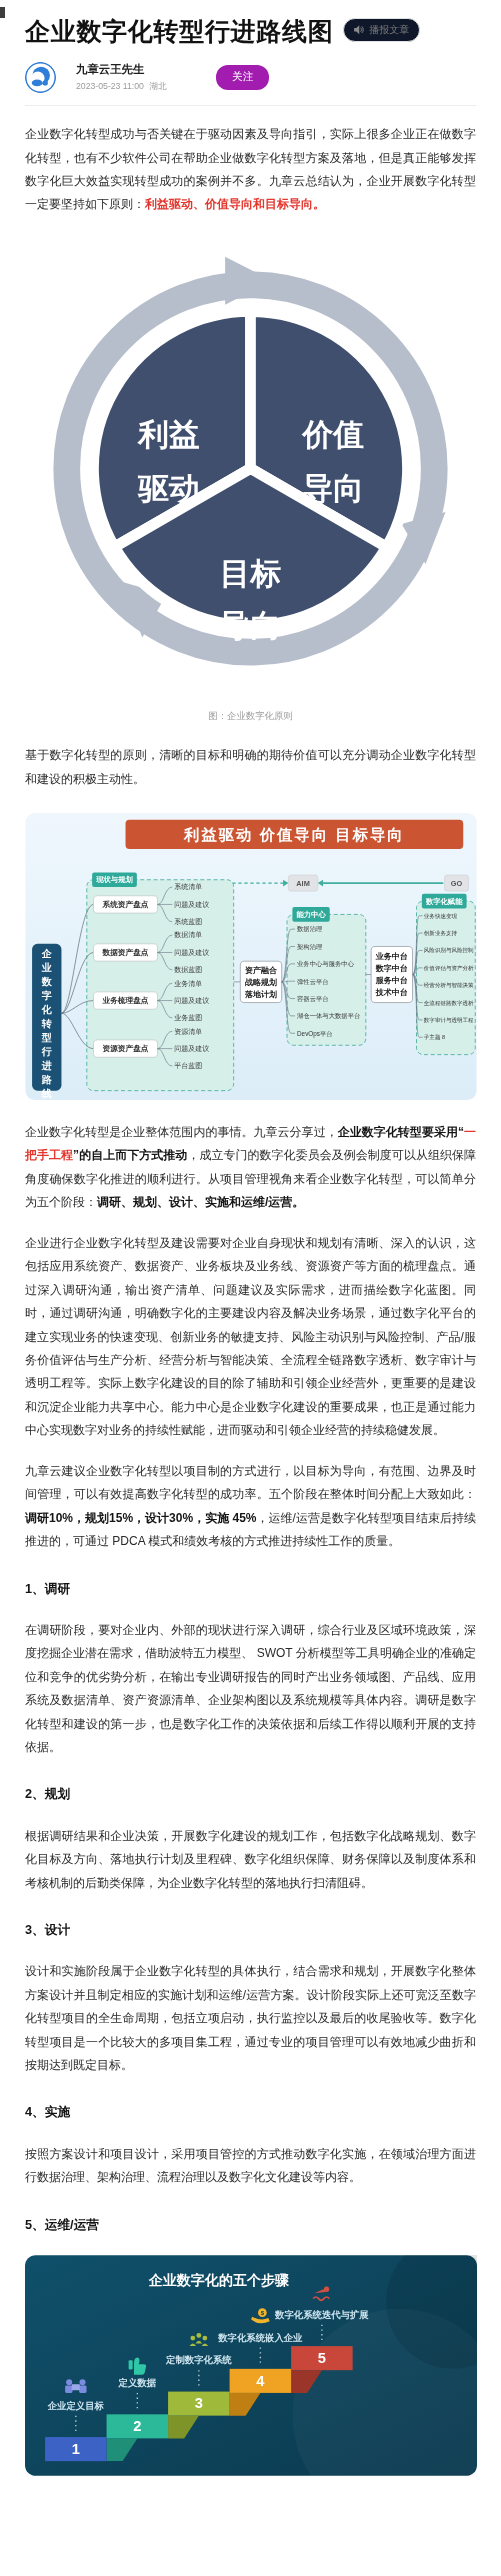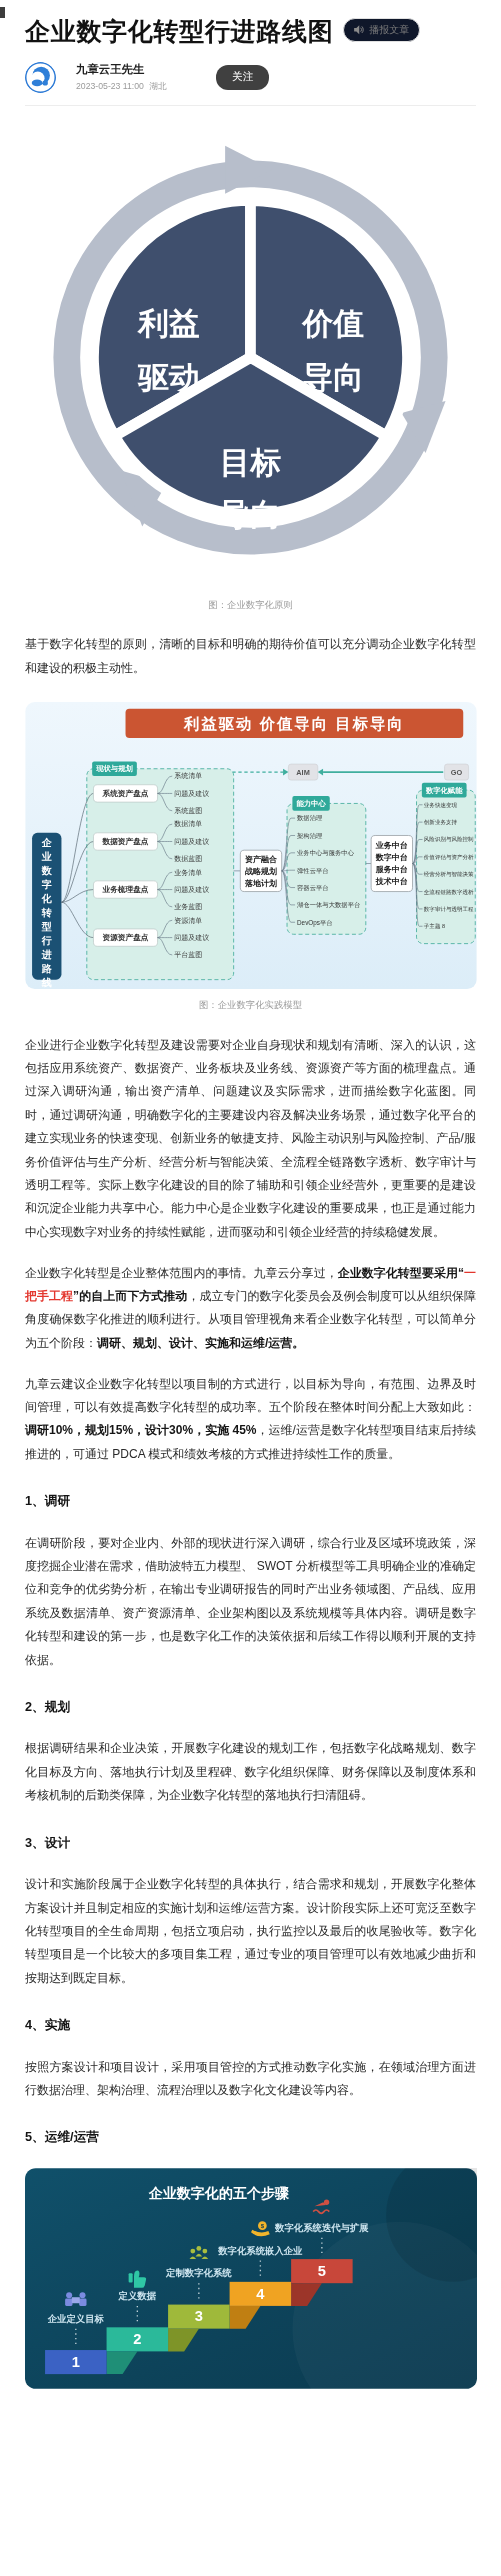--- a/index.html
+++ b/index.html
@@ -9,21 +9,21 @@
   article{padding:8px 25px 27px;}
   h1.title{font-size:25px;line-height:1.35;color:#121212;font-weight:700;margin:6.7px 0 13.4px;letter-spacing:0.7px;}
   .listen-pill{display:inline-flex;align-items:center;gap:4.7px;border:0.7px solid #e1e1e1;border-radius:12.7px;
     padding:4.7px 9.4px;font-size:10px;color:#7a7a7a;font-weight:400;margin-left:9.4px;vertical-align:4px;background:#0f172a;cursor:pointer;letter-spacing:0;}
   .author-row{display:flex;align-items:center;margin-top:2.7px;gap:12px;}
   .avatar{width:31px;height:31px;border-radius:50%;flex:0 0 31px;cursor:pointer;}
   .a-meta{margin-left:8px;width:128px;}
   .a-name{font-size:11.4px;font-weight:700;color:#1f1f1f;cursor:pointer;}
   .a-sub{font-size:8.7px;color:#9b9b9b;margin-top:4px;}
   .a-sub .loc{margin-left:5.3px;}
-  .follow-btn{background:#404040;color:#fff;border:none;border-radius:12px;font-size:10.7px;
+  .follow-btn{background:#a21caf;color:#fff;border:none;border-radius:12px;font-size:10.7px;
     padding:5.3px 16px;cursor:pointer;font-family:inherit;}
   .divider{border-bottom:0.7px solid #ededed;margin:12px 0 1.3px;}
   p.body{font-size:12px;line-height:23.4px;color:#2a2a2a;margin:17.4px 0;text-align:justify;}
   p.body .b{font-weight:700;color:#151515;}
   p.body .rb{font-weight:700;color:#e3372e;}
   h2.sec{font-size:12.7px;color:#141414;font-weight:700;margin:27px 0 21.4px;}
   figure{margin:21.4px 0;}
   .fig-caption{text-align:center;font-size:9.4px;color:#9b9b9b;margin-top:10.7px;}
   .fig1-wrap{width:401px;margin:0 auto;}
   svg{display:block;}
@@ -54,20 +54,21 @@
       </svg>
       <div class="a-meta">
         <div class="a-name">九章云王先生</div>
         <div class="a-sub"><span>2023-05-23 11:00</span><span class="loc">湖北</span></div>
       </div>
       <button class="follow-btn">关注</button>
     </div>
 
     <div class="divider"></div>
 
+    <p class="body"><span>企业数字化转型成功与否关键在于驱动因素及导向指引，实际上很多企业正在做数字化转型，也有不少软件公司在帮助企业做数字化转型方案及落地，但是真正能够发挥数字化巨大效益实现转型成功的案例并不多。九章云总结认为，企业开展数字化转型一定要坚持如下原则：</span><span class="rb">利益驱动、价值导向和目标导向。</span></p>
 
     <figure>
       <div class="fig1-wrap">
         <svg viewBox="0 0 600 690" width="401" height="461">
 
           <circle cx="300" cy="345" r="275" fill="none" stroke="#b7becb" stroke-width="40"></circle>
           <polygon points="262,28 262,100 332,64" fill="#b7becb"></polygon>
           <polygon points="526,428 592,410 562,488" fill="#b7becb"></polygon>
           <polygon points="106,514 174,534 138,598" fill="#b7becb"></polygon>
 
@@ -217,25 +218,24 @@
           <path d="M580,242 C588,242 584,284 590,284" fill="none" stroke="#6b7b8a" stroke-width="1"></path>
           <line x1="590" y1="284" x2="595" y2="284" stroke="#6b7b8a" stroke-width="1"></line>
           <text x="597" y="287" font-size="8.3" fill="#333" font-family="'Liberation Sans','DejaVu Sans',sans-serif">全流程链路数字透析</text>
           <path d="M580,242 C588,242 584,310 590,310" fill="none" stroke="#6b7b8a" stroke-width="1"></path>
           <line x1="590" y1="310" x2="595" y2="310" stroke="#6b7b8a" stroke-width="1"></line>
           <text x="597" y="313" font-size="8.3" fill="#333" font-family="'Liberation Sans','DejaVu Sans',sans-serif">数字审计与透明工程</text>
           <path d="M580,242 C588,242 584,336 590,336" fill="none" stroke="#6b7b8a" stroke-width="1"></path>
           <line x1="590" y1="336" x2="595" y2="336" stroke="#6b7b8a" stroke-width="1"></line>
           <text x="597" y="339" font-size="8.3" fill="#333" font-family="'Liberation Sans','DejaVu Sans',sans-serif">子主题 8</text>
         </svg>
-      <figcaption class="fig-caption">图：企业数字化实践模型</figcaption>
     </figure>
 
+    <p class="body"><span>企业数字化转型是企业整体范围内的事情。九章云分享过，</span><span class="b">企业数字化转型要采用“</span><span class="rb">一把手工程</span><span class="b">”的自上而下方式推动</span><span>，成立专门的数字化委员会及例会制度可以从组织保障角度确保数字化推进的顺利进行。从项目管理视角来看企业数字化转型，可以简单分为五个阶段：</span><span class="b">调研、规划、设计、实施和运维/运营。</span></p>
     <p class="body"><span>企业进行企业数字化转型及建设需要对企业自身现状和规划有清晰、深入的认识，这包括应用系统资产、数据资产、业务板块及业务线、资源资产等方面的梳理盘点。通过深入调研沟通，输出资产清单、问题建议及实际需求，进而描绘数字化蓝图。同时，通过调研沟通，明确数字化的主要建设内容及解决业务场景，通过数字化平台的建立实现业务的快速变现、创新业务的敏捷支持、风险主动识别与风险控制、产品/服务价值评估与生产分析、经营分析与智能决策、全流程全链路数字透析、数字审计与透明工程等。实际上数字化建设的目的除了辅助和引领企业经营外，更重要的是建设和沉淀企业能力共享中心。能力中心是企业数字化建设的重要成果，也正是通过能力中心实现数字对业务的持续性赋能，进而驱动和引领企业经营的持续稳健发展。</span></p>
-    <p class="body"><span>企业数字化转型是企业整体范围内的事情。九章云分享过，</span><span class="b">企业数字化转型要采用“</span><span class="rb">一把手工程</span><span class="b">”的自上而下方式推动</span><span>，成立专门的数字化委员会及例会制度可以从组织保障角度确保数字化推进的顺利进行。从项目管理视角来看企业数字化转型，可以简单分为五个阶段：</span><span class="b">调研、规划、设计、实施和运维/运营。</span></p>
     <p class="body"><span>九章云建议企业数字化转型以项目制的方式进行，以目标为导向，有范围、边界及时间管理，可以有效提高数字化转型的成功率。五个阶段在整体时间分配上大致如此：</span><span class="b">调研10%，规划15%，设计30%，实施 45%</span><span>，运维/运营是数字化转型项目结束后持续推进的，可通过 PDCA 模式和绩效考核的方式推进持续性工作的质量。</span></p>
 
     <h2 class="sec">1、调研</h2>
     <p class="body"><span>在调研阶段，要对企业内、外部的现状进行深入调研，综合行业及区域环境政策，深度挖掘企业潜在需求，借助波特五力模型、 SWOT 分析模型等工具明确企业的准确定位和竞争的优劣势分析，在输出专业调研报告的同时产出业务领域图、产品线、应用系统及数据清单、资产资源清单、企业架构图以及系统规模等具体内容。调研是数字化转型和建设的第一步，也是数字化工作的决策依据和后续工作得以顺利开展的支持依据。</span></p>
 
     <h2 class="sec">2、规划</h2>
     <p class="body"><span>根据调研结果和企业决策，开展数字化建设的规划工作，包括数字化战略规划、数字化目标及方向、落地执行计划及里程碑、数字化组织保障、财务保障以及制度体系和考核机制的后勤类保障，为企业数字化转型的落地执行扫清阻碍。</span></p>
 
     <h2 class="sec">3、设计</h2>
     <p class="body"><span>设计和实施阶段属于企业数字化转型的具体执行，结合需求和规划，开展数字化整体方案设计并且制定相应的实施计划和运维/运营方案。设计阶段实际上还可宽泛至数字化转型项目的全生命周期，包括立项启动，执行监控以及最后的收尾验收等。数字化转型项目是一个比较大的多项目集工程，通过专业的项目管理可以有效地减少曲折和按期达到既定目标。</span></p>

